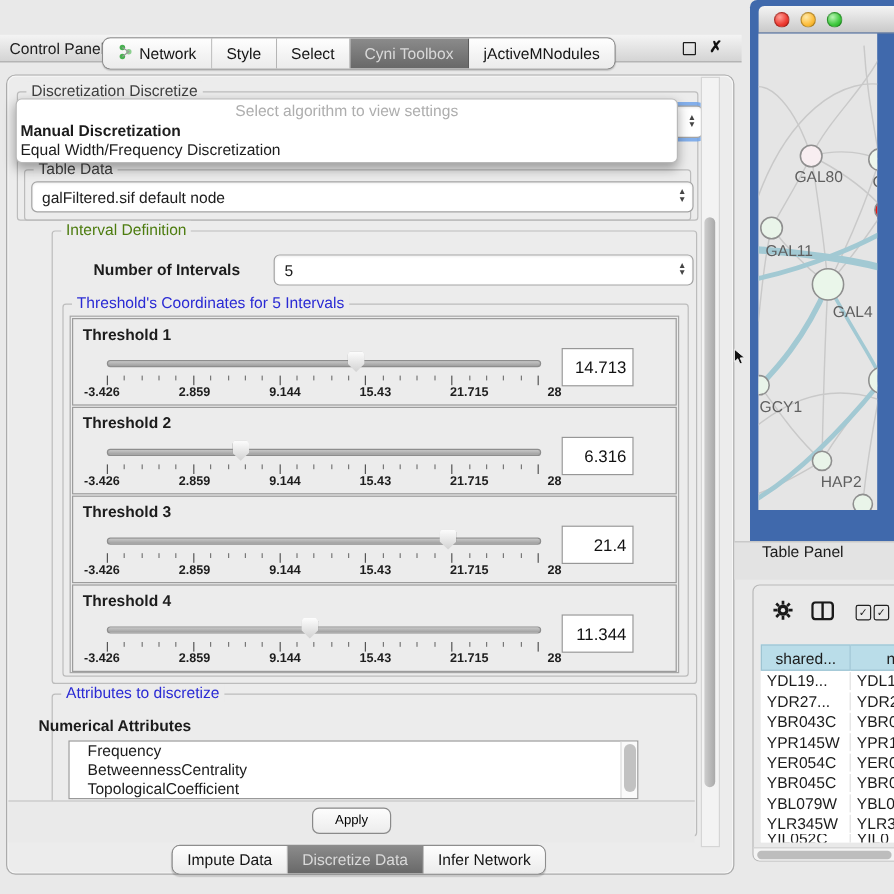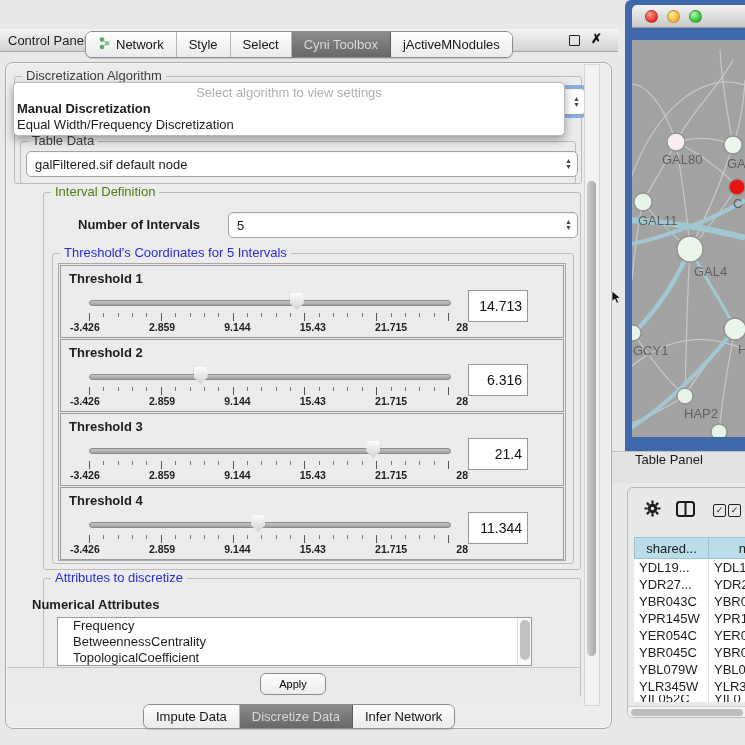--- a/index.html
+++ b/index.html
@@ -77,21 +77,21 @@
 
   
   .netwin{left:625px;top:0;width:120px;height:451px;background:#4069ac;border-radius:6px 0 0 0;}
   .nettitle{position:absolute;left:7px;top:5px;width:113px;height:23px;border-radius:5px 0 0 0;
             background:linear-gradient(#f4f4f4,#c9c9c9);border-bottom:1px solid #9a9a9a;display:flex;
             align-items:center;gap:9px;padding-left:13px;box-sizing:border-box}
   .light{width:13px;height:13px;border-radius:50%;border:1px solid rgba(0,0,0,.25);box-sizing:border-box}
   .l-red{background:radial-gradient(circle at 35% 30%,#ff9f97,#ee3b32 60%,#c81e14)}
   .l-yel{background:radial-gradient(circle at 35% 30%,#ffe9a8,#fdbd3b 60%,#dd9c14)}
   .l-grn{background:radial-gradient(circle at 35% 30%,#b9f4b4,#3ec93e 60%,#1ea31e)}
-  .netcanvas{position:absolute;left:7px;top:40px;width:113px;height:397px;background:#a3a3a3;overflow:hidden}
+  .netcanvas{position:absolute;left:7px;top:28px;width:99px;height:397px;background:#e5e5e5;overflow:hidden}
 
   
   .tpheader{left:612px;top:451px;width:133px;height:31px;background:#e3e3e3;border-top:1px solid #c2c2c2;
             display:flex;align-items:flex-start}
   .tpheader span{margin-left:23px}
   .tpanel{left:627px;top:487px;width:130px;height:229px;background:#e9e9e9;border:1px solid #b9b9b9;
           border-radius:6px;overflow:hidden}
   .tp-toolbar-ic{position:absolute;cursor:default}
   .cb{width:11px;height:11px;border:1.6px solid #222;border-radius:2px;font-size:9px;line-height:10px;text-align:center}
   .cb::after{content:"✓"}
@@ -139,21 +139,21 @@
       <span>Cyni Toolbox</span>
     </div>
     <div class="s">
       <span>jActiveMNodules</span>
     </div>
   </div>
 
 <div class="abs mainpanel"></div>
 
 <div class="grp" style="left:14px;top:76px;width:566px;height:106px">
-  <span class="gtitle gt-dark">Discretization Algorithm</span>
+  <span class="gtitle gt-dark">Discretization Discretize</span>
 </div>
 <div class="combo focusring" style="left:20px;top:88px;width:556px;height:25px">
   <span class="stepper">
       <span>▲</span>
       <span>▼</span>
     </span>
 </div>
 
 <div class="grp" style="left:20px;top:141px;width:554px;height:41px">
   <span class="gtitle gt-dark">Table Data</span>

